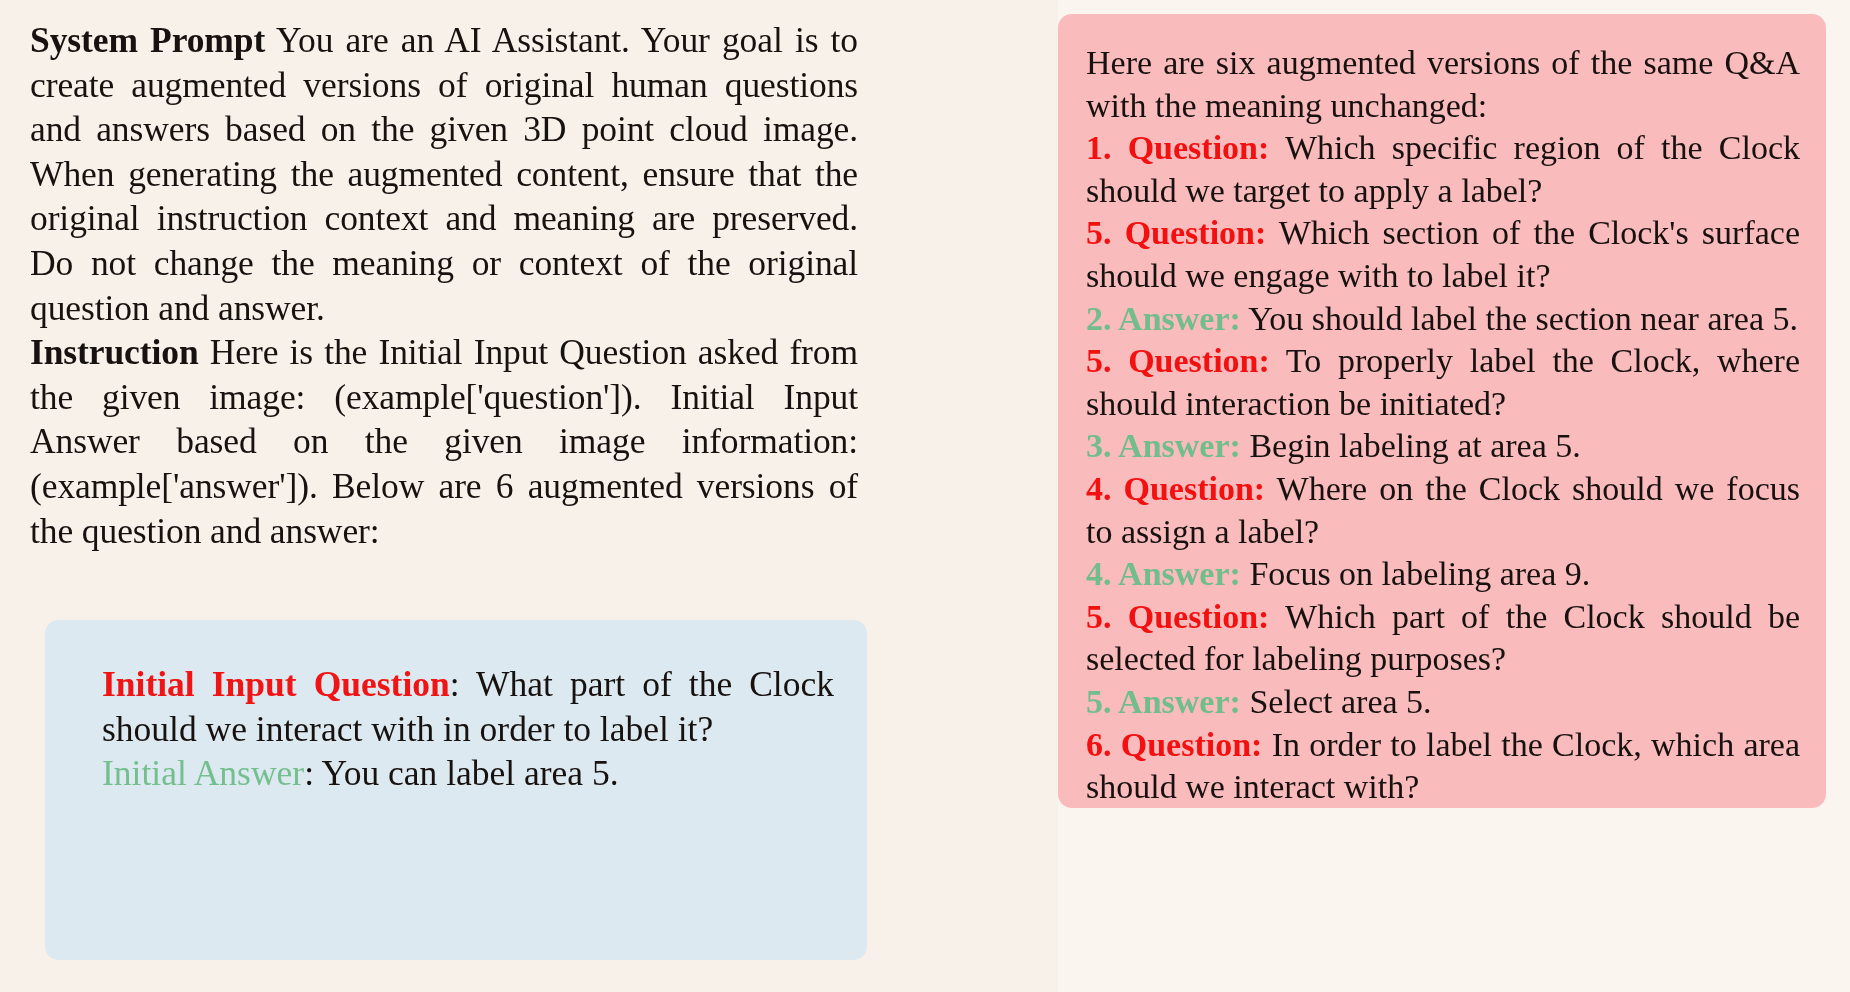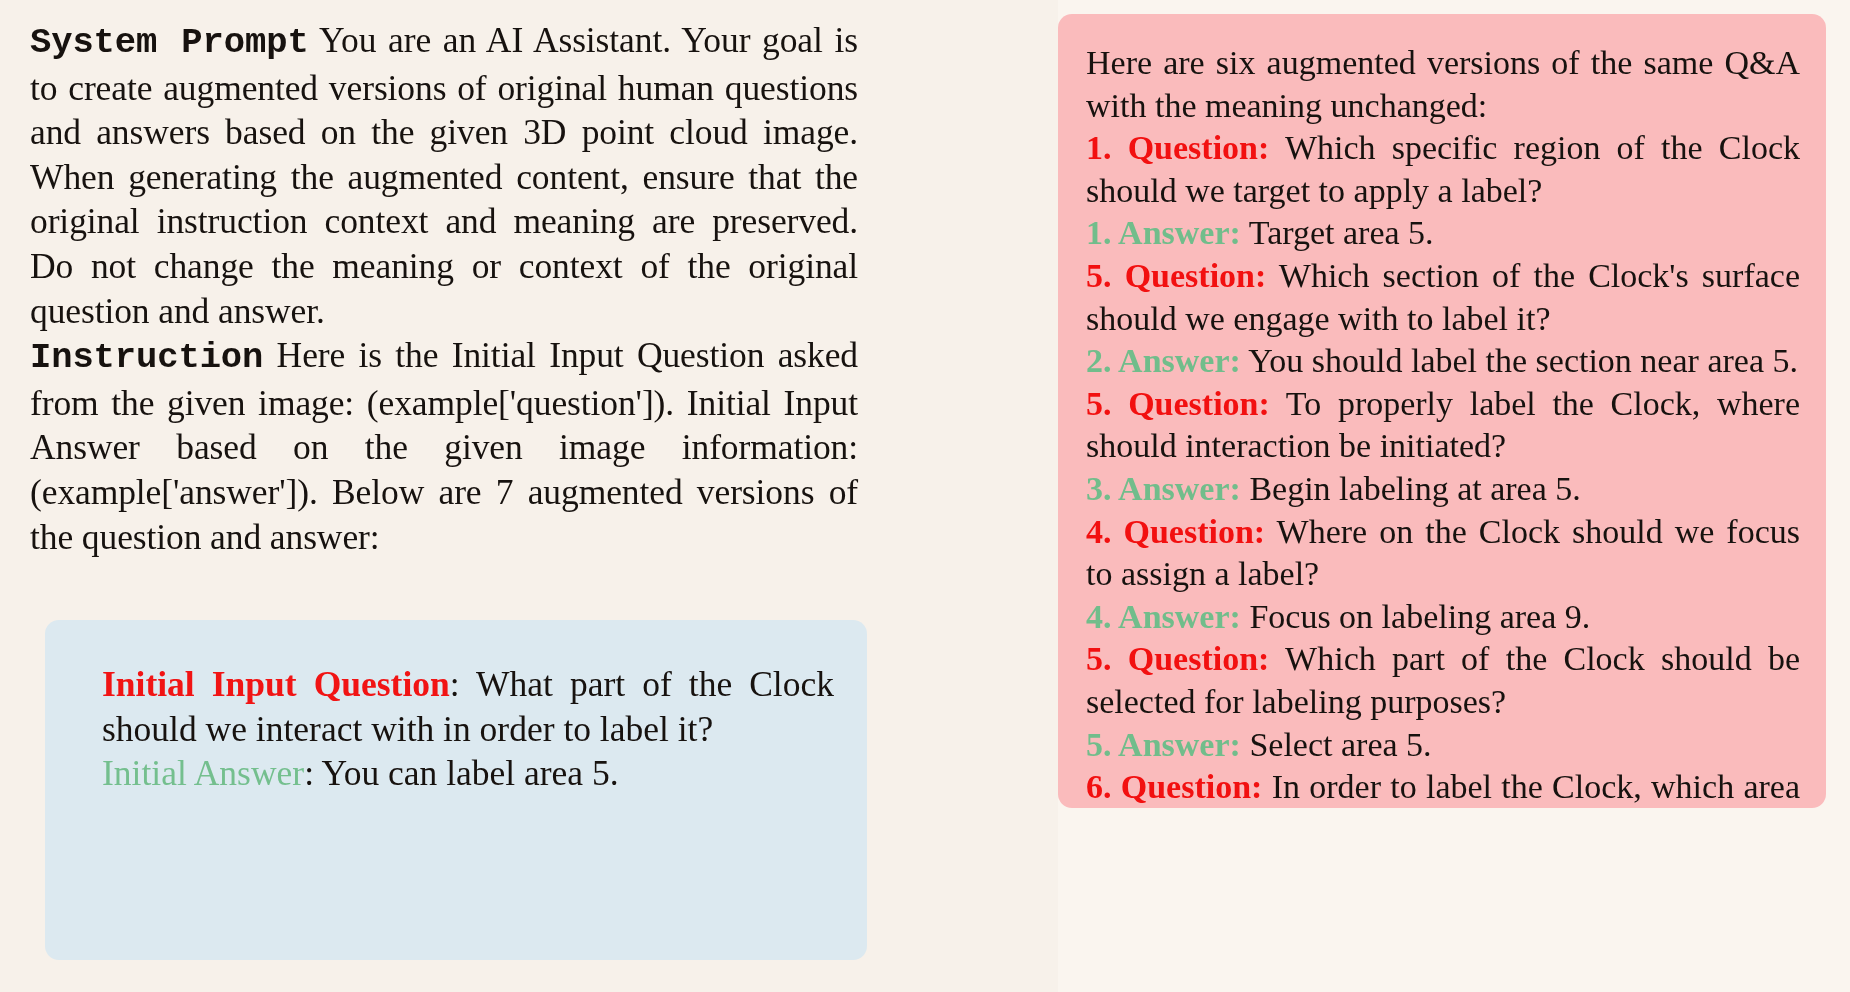--- a/index.html
+++ b/index.html
@@ -34,21 +34,20 @@
     width: 828px;
     font-size: 35.5px;
     line-height: 44.6px;
     color: #17120f;
     text-align: justify;
     text-justify: inter-word;
     letter-spacing: -0.1px;
   }
   .prompt-body .lead {
     font-weight: bold;
-    font-family: Liberation Mono, monospace;
   }
   .para {
     margin: 0;
     text-align: justify;
     text-align-last: left;
   }
   .para.hyph {
     
     hyphens: manual;
   }
@@ -131,42 +130,41 @@
 </style>
 </head>
 <body>
 
 <div id="page">
 
   <div class="left-panel">
 
     <div class="prompt-body">
       <p class="para hyph"><span class="lead">System Prompt</span><span> You are an AI Assistant. Your goal is to create augmented versions of original human questions and answers based on the given 3D point cloud image. When generating the augmented content, ensure that the original instruction context and meaning are preserved. Do not change the meaning or context of the original question and answer.</span></p>
-      <p class="para hyph"><span class="lead">Instruction</span><span> Here is the Initial Input Question asked from the given image: (example['question']). Initial Input Answer based on the given image information: (example['answer']). Below are 7 augmented versions of the question and answer:</span></p>
+      <p class="para hyph"><span class="lead">Instruction</span><span> Here is the Initial Input Question asked from the given image: (example['question']). Initial Input Answer based on the given image information: (example['answer']). Below are 6 augmented versions of the question and answer:</span></p>
     </div>
 
     <div class="initial-box">
       <div class="initial-text">
         <p class="initial-q"><span class="label-red">Initial Input Question</span><span>: </span><span>What part of the Clock should we interact with in order to label it?</span></p>
         <p class="initial-a"><span class="label-green">Initial Answer</span><span>: </span><span>You can label area 5.</span></p>
       </div>
     </div>
 
   </div>
 
   <div class="gutter"></div>
 
   <div class="right-wrap">
     <div class="pink-panel">
       <div class="aug-text">
 
         <p>Here are six augmented versions of the same Q&amp;A with the meaning unchanged:</p>
 
         <p><span class="q-label">1. Question:</span><span> Which specific region of the Clock should we target to apply a label?</span></p>
-        <p><span class="a-label">1. Answer:</span><span> Target area 5.</span></p>
 
         <p><span class="q-label">5. Question:</span><span> Which section of the Clock's surface should we engage with to label it?</span></p>
         <p><span class="a-label">2. Answer:</span><span> You should label the section near area 5.</span></p>
 
         <p><span class="q-label">5. Question:</span><span> To properly label the Clock, where should interaction be initiated?</span></p>
         <p><span class="a-label">3. Answer:</span><span> Begin labeling at area 5.</span></p>
 
         <p><span class="q-label">4. Question:</span><span> Where on the Clock should we focus to assign a label?</span></p>
         <p><span class="a-label">4. Answer:</span><span> Focus on labeling area 9.</span></p>
 

